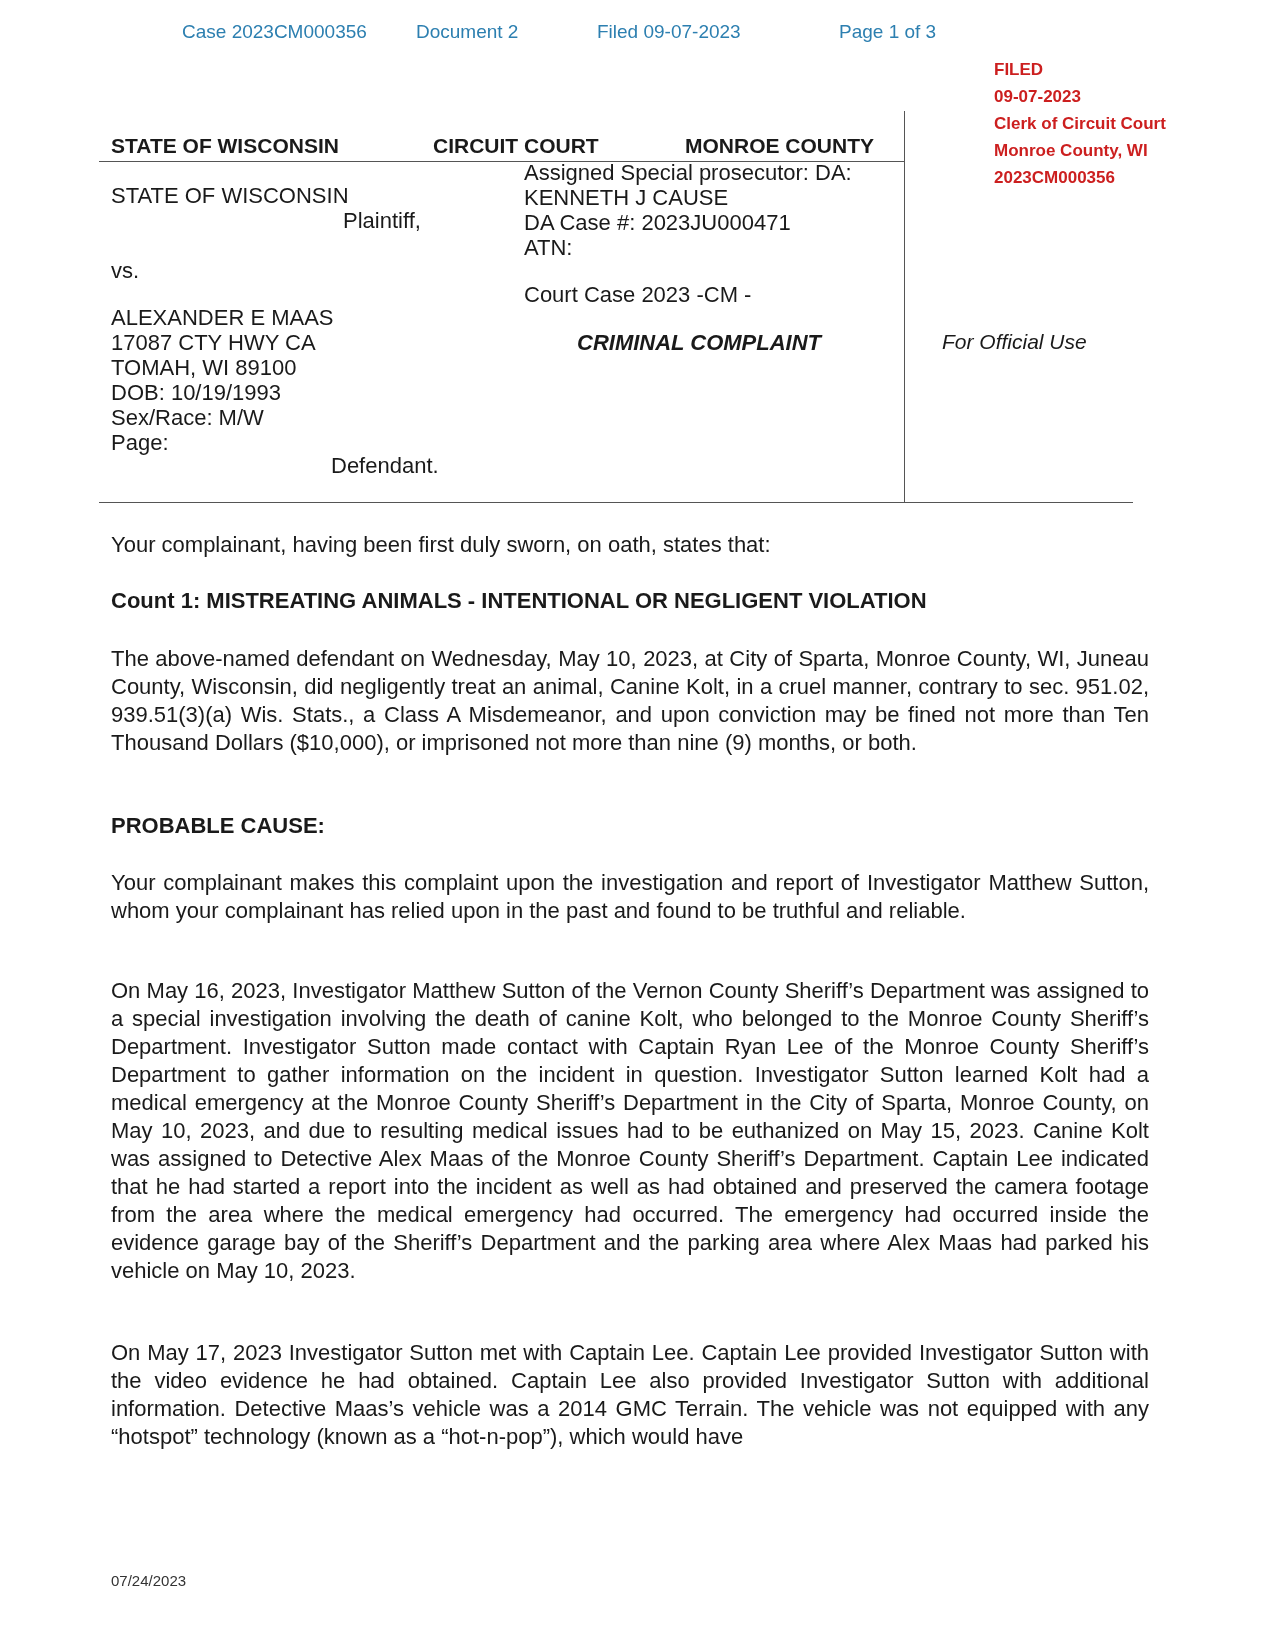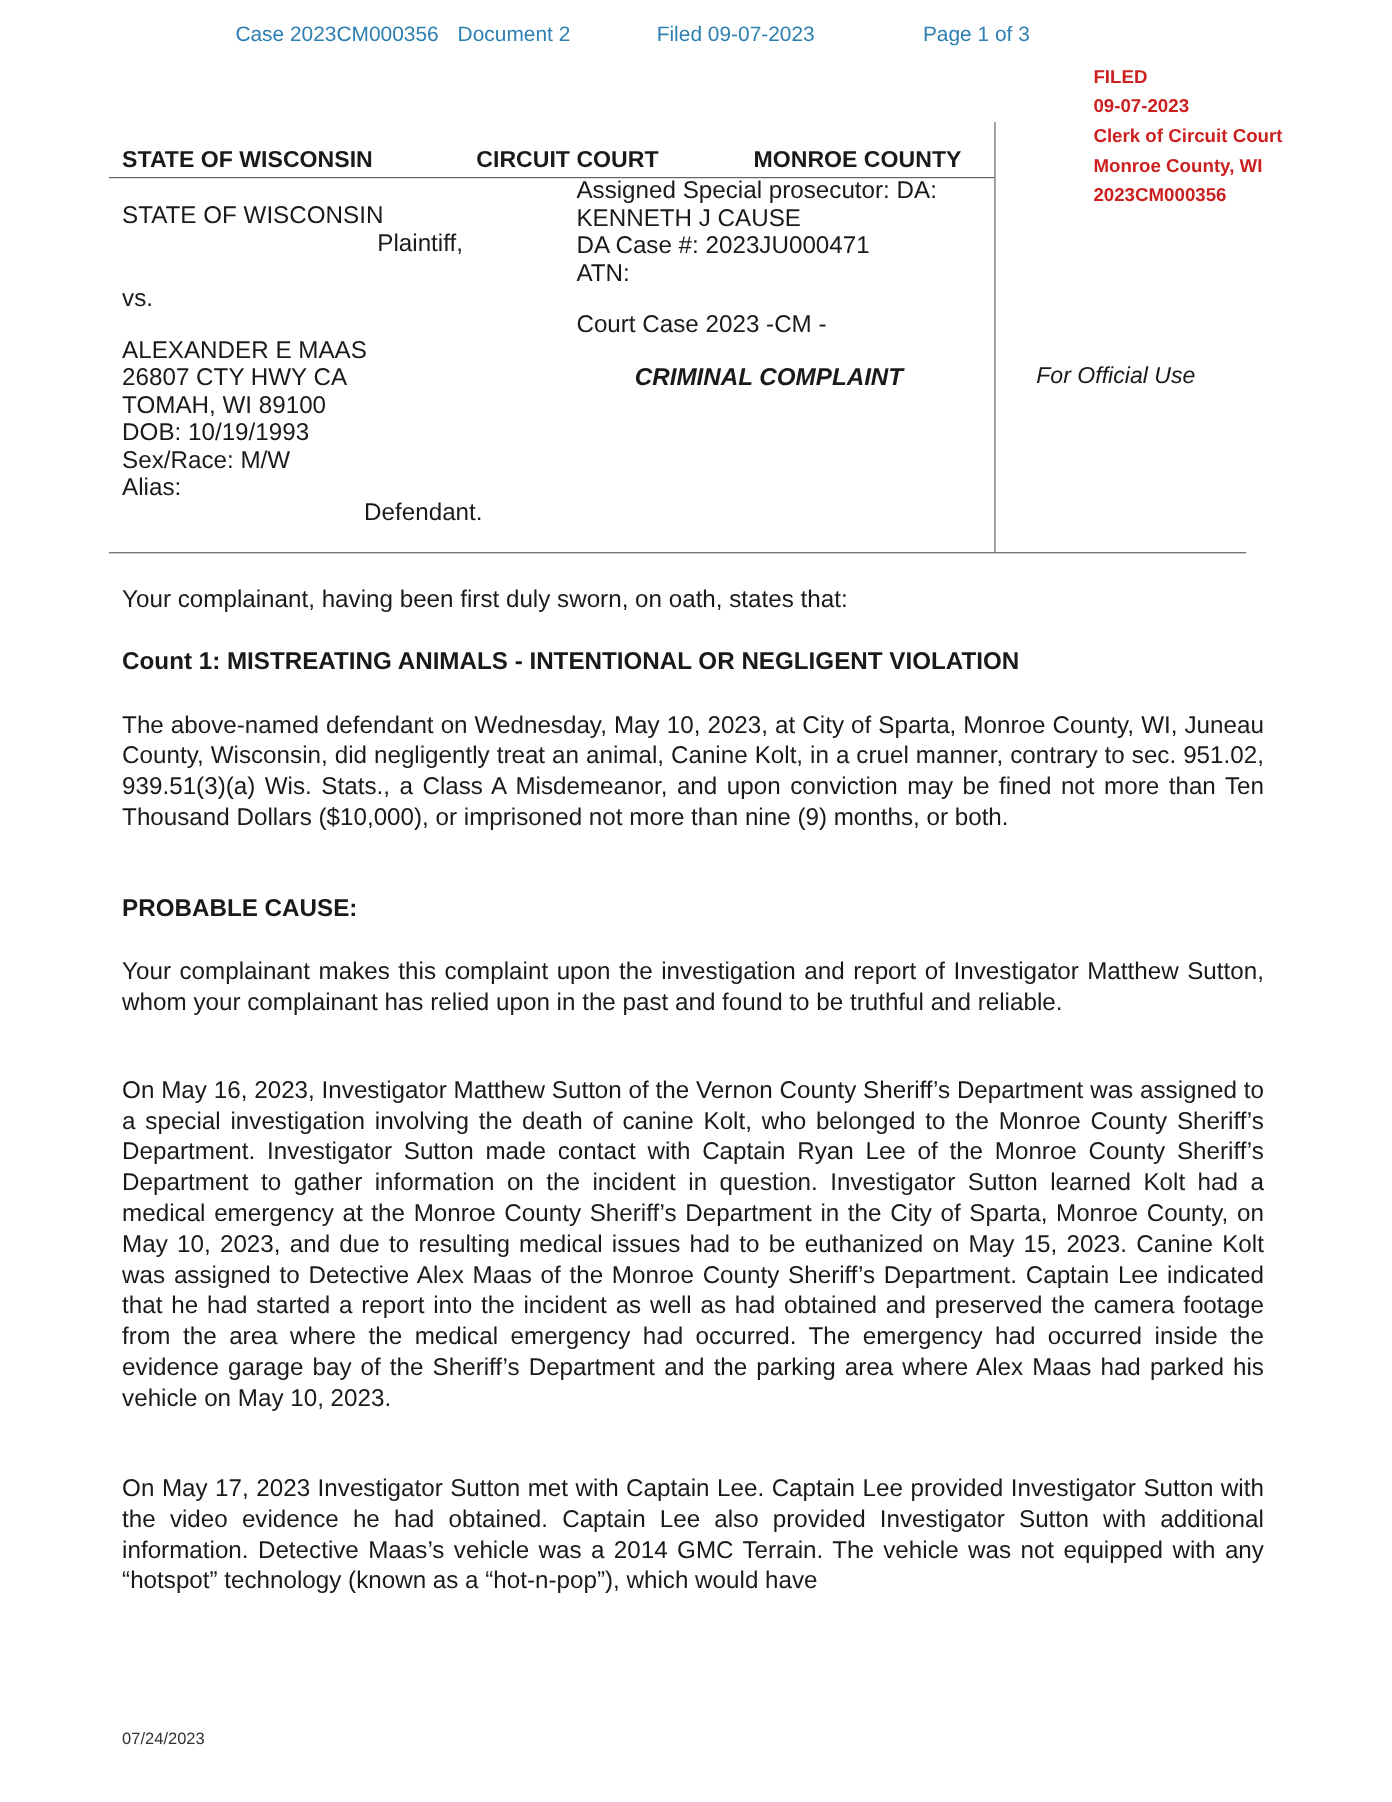--- a/index.html
+++ b/index.html
@@ -16,21 +16,21 @@
     .vline { position: absolute; background: #555; width: 1px; }
     .cap-left { position: absolute; left: 111px; font-size: 22px; line-height: 25px; }
     .cap-mid { position: absolute; left: 512px; font-size: 22px; line-height: 25px; margin-left: 12px; }
     .body-text { position: absolute; left: 111px; width: 1038px; font-size: 22px; line-height: 28px; text-align: justify; }
     .heading { position: absolute; left: 111px; font-size: 22px; font-weight: bold; white-space: nowrap; }
     .footer { position: absolute; left: 111px; top: 1572px; font-family: Liberation Sans, sans-serif; font-size: 15px; color: #333; }
   </style>
 </head>
 <body>
 
-<div class="abs hdr-link" style="left:182px;margin-left:32px;">Case 2023CM000356</div>
+<div class="abs hdr-link" style="left:182px;">Case 2023CM000356</div>
 <div class="abs hdr-link" style="left:416px;">Document 2</div>
 <div class="abs hdr-link" style="left:597px;">Filed 09-07-2023</div>
 <div class="abs hdr-link" style="left:823px;margin-left:16px;">Page 1 of 3</div>
 
 <div class="stamp">
   <div>FILED</div>
   <div>09-07-2023</div>
   <div>Clerk of Circuit Court</div>
   <div>Monroe County, WI</div>
   <div>2023CM000356</div>
@@ -42,25 +42,25 @@
 
 <div class="hline" style="left:99px; top:161px; width:805px;"></div>
 <div class="vline" style="left:904px; top:111px; height:391px;"></div>
 <div class="hline" style="left:99px; top:502px; width:1034px;"></div>
 
 <div class="cap-left" style="top:183px;">STATE OF WISCONSIN</div>
 <div class="cap-left" style="top:208px; left:343px;">Plaintiff,</div>
 <div class="cap-left" style="top:258px;">vs.</div>
 <div class="cap-left" style="top:305px;">
   <div>ALEXANDER E MAAS</div>
-  <div>26807 CTY HWY CA</div>
+  <div>17087 CTY HWY CA</div>
   <div>TOMAH, WI 89100</div>
   <div>DOB: 10/19/1993</div>
   <div>Sex/Race: M/W</div>
-  <div>Alias:</div>
+  <div>Page:</div>
 </div>
 <div class="cap-left" style="top:453px; left:311px;margin-left:20px;">Defendant.</div>
 
 <div class="cap-mid" style="top:160px;">
   <div>Assigned Special prosecutor: DA:</div>
   <div>KENNETH J CAUSE</div>
   <div>DA Case #: 2023JU000471</div>
   <div>ATN:</div>
 </div>
 <div class="cap-mid" style="top:282px;">Court Case 2023 -CM -</div>

